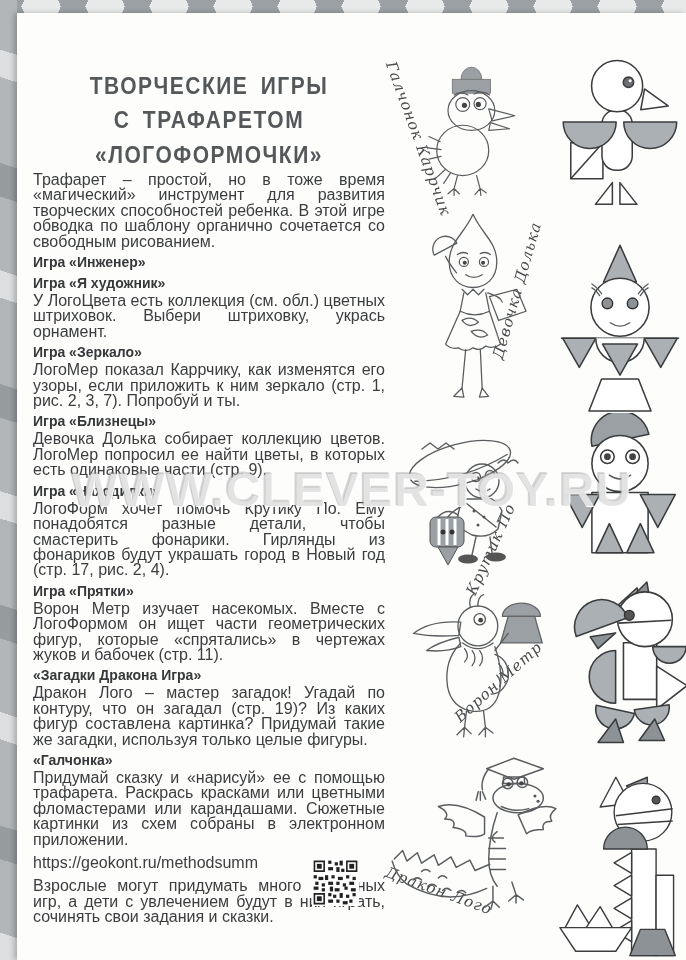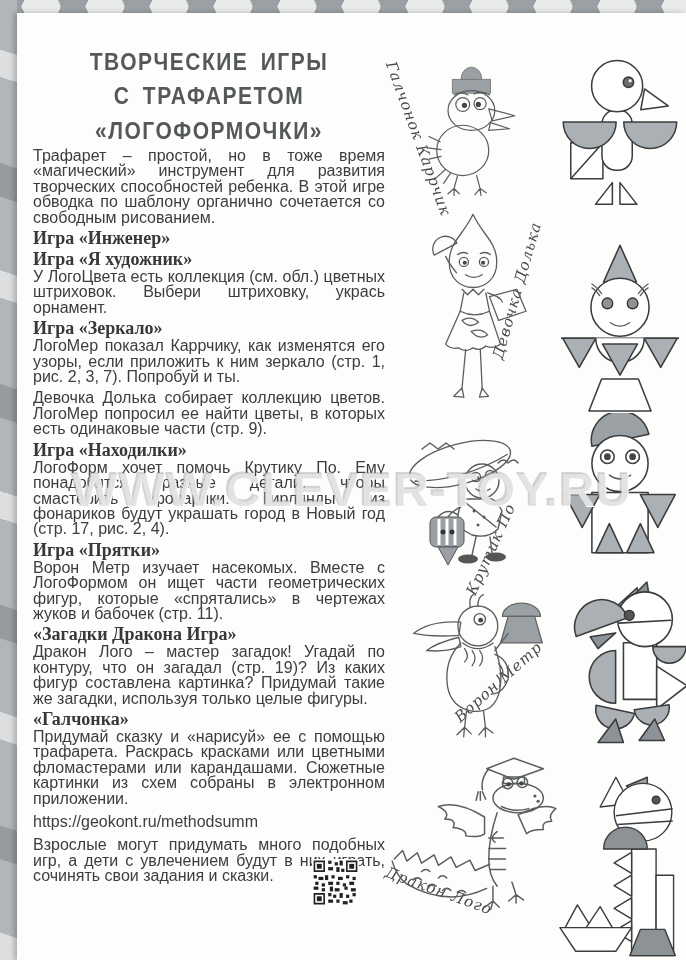--- a/index.html
+++ b/index.html
@@ -9,26 +9,26 @@
       repeating-linear-gradient(115deg,#9aa0a3 0 22px,rgba(0,0,0,0) 22px 58px),
       repeating-linear-gradient(65deg,#9aa0a3 0 22px,#e8e9e9 22px 58px);}
   .bg-left{position:absolute;left:0;top:0;width:17px;height:960px;background:#b2b6b8;
     background-image:repeating-linear-gradient(18deg,rgba(255,255,255,.55) 0 26px,rgba(0,0,0,0) 26px 96px,rgba(110,116,119,.4) 96px 128px,rgba(0,0,0,0) 128px 210px);}
   .page{position:absolute;left:17px;top:13px;width:669px;height:947px;background:#fdfdfc;
     box-shadow:-3px 0 5px rgba(0,0,0,.22);}
   .watermark{position:absolute;left:0;top:448px;width:100%;text-align:center;
     font-size:49px;font-weight:bold;letter-spacing:1px;color:rgba(185,185,183,.38);
     text-shadow:1px 1px 0 rgba(255,255,255,.95),-1px -1px 0 rgba(130,130,130,.3);
     z-index:4;pointer-events:none;white-space:nowrap;}
-  .left-col{position:absolute;left:16px;top:32px;width:352px;color:#3b3d3f;z-index:2;}
+  .left-col{position:absolute;left:16px;top:56px;width:352px;color:#3b3d3f;z-index:2;}
   .title{font-weight:bold;font-size:21px;line-height:31px;letter-spacing:1.5px;
     word-spacing:5px;text-align:center;color:#55585a;margin:0 0 10px 0;
     transform:scaleY(1.1);transform-origin:top;}
   .left-col p{font-size:16px;line-height:15.4px;text-align:justify;margin:0 0 6px 0;}
-  .left-col h3{font-size:18px;line-height:15px;margin:6px 0 2px 0;color:#36383a;font-family:Liberation Serif, serif;}
+  .left-col h3{font-size:14px;line-height:15px;margin:6px 0 2px 0;color:#36383a;}
   .link-line{font-size:13px;margin:8px 0 8px 0 !important;text-align:center;}
   .qr{position:absolute;left:295px;top:846px;width:47px;height:47px;z-index:3;}
   .right-col{position:absolute;left:358px;top:0;width:312px;height:947px;z-index:2;}
   .char-row{position:absolute;left:0;width:312px;}
   .char-row svg{position:absolute;}
   .char-label{position:absolute;font-family:"DejaVu Serif",serif;font-style:italic;
     font-size:15px;color:#47494b;white-space:nowrap;letter-spacing:1px;}
   .sk{stroke:#5a5d5f;stroke-width:1.4;fill:none;stroke-linecap:round;stroke-linejoin:round;}
   .sc{stroke:#3a3c3e;stroke-width:1.6;stroke-linejoin:round;}
 </style>
@@ -51,20 +51,21 @@
     <p>Трафарет – простой, но в тоже время «магический» инструмент для развития творческих способностей ребенка. В этой игре обводка по шаблону органично сочетается со свободным рисованием.</p>
 
     <h3>Игра «Инженер»</h3>
 
     <h3>Игра «Я художник»</h3>
     <p>У ЛогоЦвета есть коллекция (см. обл.) цветных штриховок. Выбери штриховку, укрась орнамент.</p>
 
     <h3>Игра «Зеркало»</h3>
     <p>ЛогоМер показал Каррчику, как изменятся его узоры, если приложить к ним зеркало (стр. 1, рис. 2, 3, 7). Попробуй и ты.</p>
 
+    <h3>Игра «Близнецы»</h3>
     <p>Девочка Долька собирает коллекцию цветов. ЛогоМер попросил ее найти цветы, в которых есть одинаковые части (стр. 9).</p>
 
     <h3>Игра «Находилки»</h3>
     <p>ЛогоФорм хочет помочь Крутику По. Ему понадобятся разные детали, чтобы смастерить фонарики. Гирлянды из фонариков будут украшать город в Новый год (стр. 17, рис. 2, 4).</p>
 
     <h3>Игра «Прятки»</h3>
     <p>Ворон Метр изучает насекомых. Вместе с ЛогоФормом он ищет части геометрических фигур, которые «спрятались» в чертежах жуков и бабочек (стр. 11).</p>
 
     <h3>«Загадки Дракона Игра»</h3>
     <p>Дракон Лого – мастер загадок! Угадай по контуру, что он загадал (стр. 19)? Из каких фигур составлена картинка? Придумай такие же загадки, используя только целые фигуры.</p>

